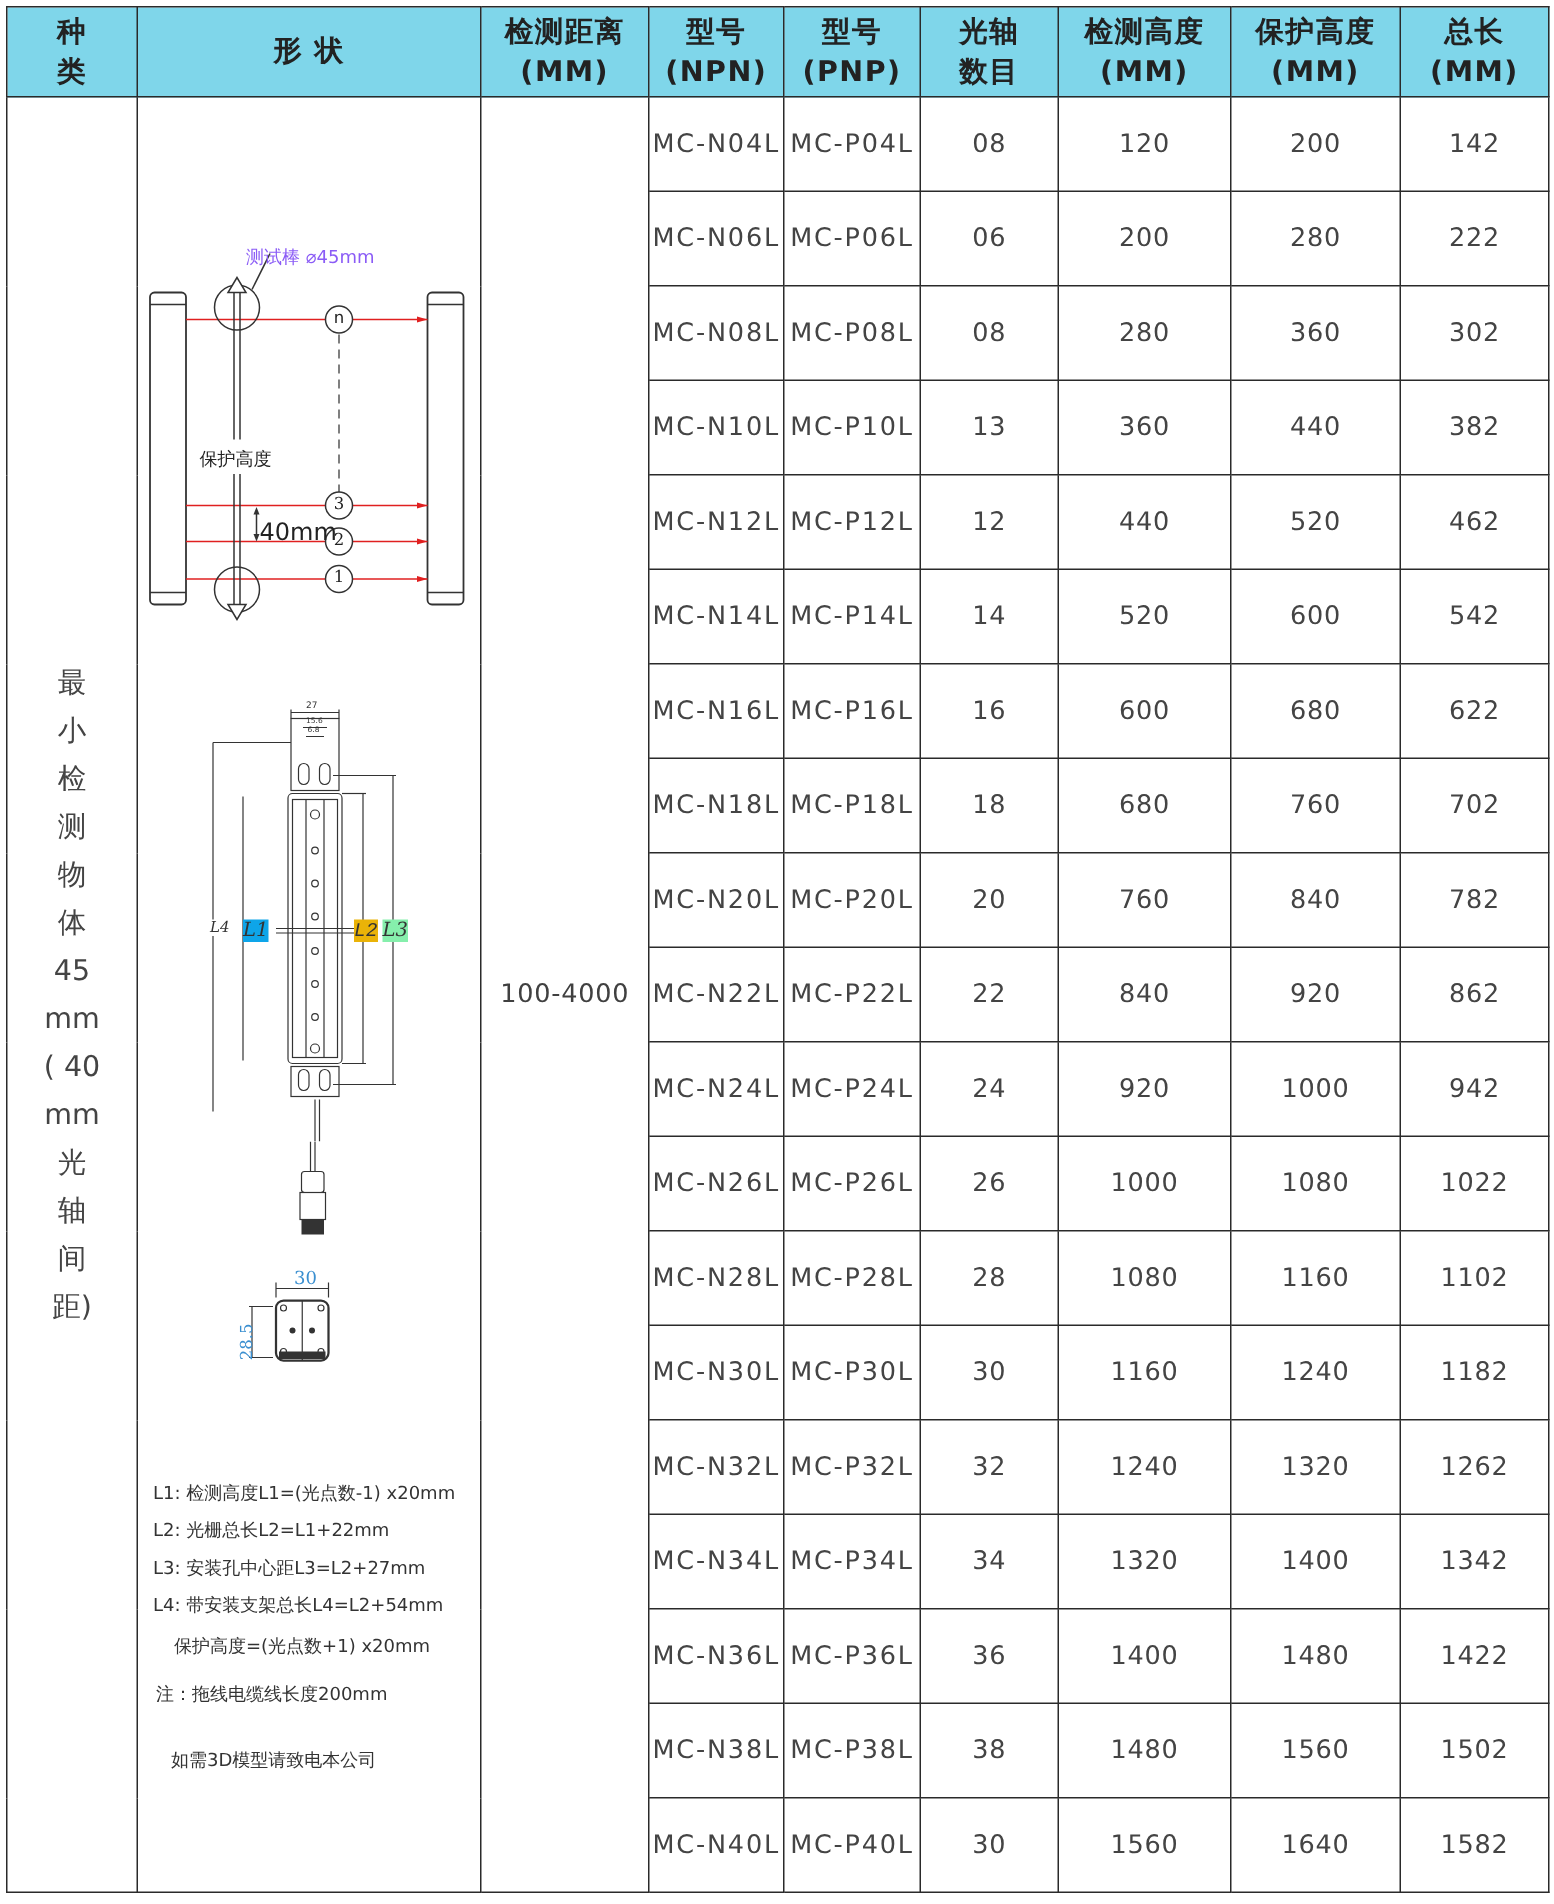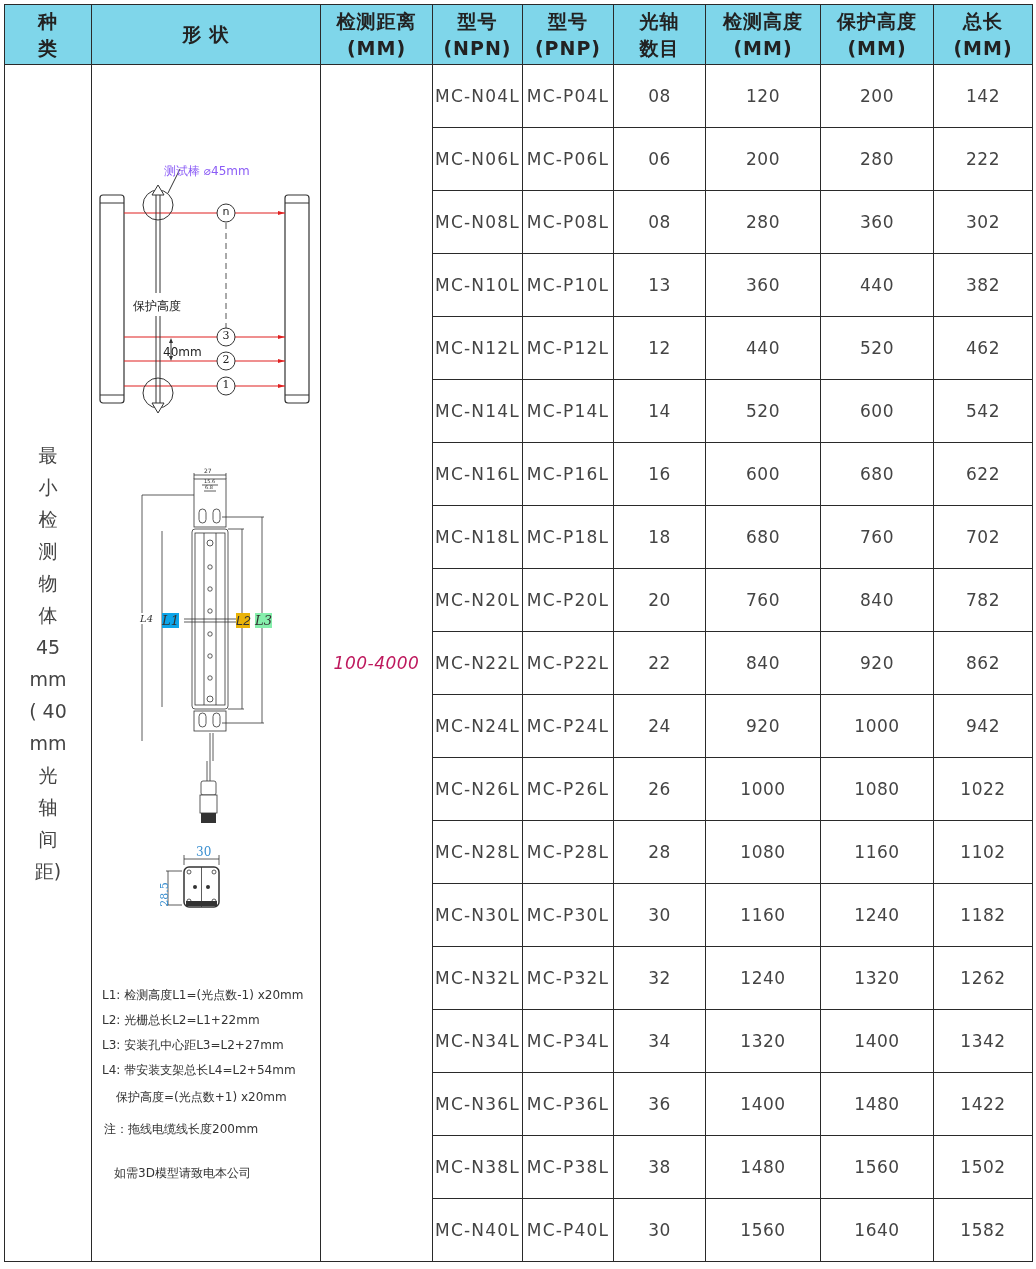--- a/index.html
+++ b/index.html
@@ -5,21 +5,21 @@
   html, body { margin:0; padding:0; background:#ffffff; }
   body { width:1036px; height:1269px; position:relative; overflow:hidden;
          font-family:"DejaVu Sans","Liberation Sans",sans-serif; color:#333; }
   table.spec { position:absolute; left:4px; top:4px; border-collapse:collapse; table-layout:fixed; }
   table.spec td, table.spec th { border:1.5px solid #2a2a2a; padding:0; text-align:center; vertical-align:middle; }
   th { background:#7fd6ea; color:#222; font-weight:bold; font-size:19px; line-height:27px; height:59px; letter-spacing:1px; }
   td.cell { height:61.9px; font-size:17px; color:#444; letter-spacing:0.5px; }
   td.model { font-size:17px; letter-spacing:1.2px; text-align:left; padding-left:6px; }
   td.kind { font-size:19px; color:#444; line-height:32px; }
   td.kind span { display:block; }
-  td.dist { font-size:17px; color:#be185d; letter-spacing:0.5px;font-style:italic; }
+  td.dist { font-size:17px; color:#404040; letter-spacing:0.5px; }
   td.shape { position:relative; vertical-align:top; }
   .shape-wrap { position:relative; width:228px; height:1196px; }
   .abs { position:absolute; }
   .notes { position:absolute; left:10px; top:914px; font-size:12px; color:#333; }
   .notes div { position:absolute; white-space:nowrap; }
 </style>
 </head>
 <body>
 
 <table class="spec">
@@ -113,21 +113,21 @@
         <polygon points="66,258 60,248 72,248" fill="#fff" stroke="#333"></polygon>
 
         <line x1="88" y1="14" x2="76" y2="38" stroke="#333" stroke-width="1"></line>
 
         <line x1="79" y1="185" x2="79" y2="204" stroke="#333" stroke-width="1"></line>
         <polygon points="79,183 77,188 81,188" fill="#333"></polygon>
         <polygon points="79,206 77,201 81,201" fill="#333"></polygon>
       </svg>
       <div class="abs" style="left:72px;top:98px;font-size:12px;color:#8b5cf6;white-space:nowrap">测试棒 ⌀45mm</div>
       <div class="abs" style="left:41px;top:232px;font-size:12px;color:#222;background:#fff;padding:1px 0">保护高度</div>
-      <div class="abs" style="left:71px;top:280px;font-size:12px;color:#222">40mm</div>
+      <div class="abs" style="left:81px;top:280px;font-size:16px;color:#222">40mm</div>
       <div class="abs" style="left:129px;top:140px;font-size:11px;color:#222;width:10px;text-align:center">n</div>
       <div class="abs" style="left:129px;top:264px;font-size:11px;font-family:'DejaVu Serif',serif;color:#222;width:10px;text-align:center">3</div>
       <div class="abs" style="left:129px;top:288px;font-size:11px;font-family:'DejaVu Serif',serif;color:#222;width:10px;text-align:center">2</div>
       <div class="abs" style="left:129px;top:313px;font-size:11px;font-family:'DejaVu Serif',serif;color:#222;width:10px;text-align:center">1</div>
 
       <svg class="abs" style="left:40px;top:406px" width="150" height="290" viewBox="0 0 150 290">
         <g stroke="#333" stroke-width="0.8" fill="none">
 
           <rect x="62" y="8" width="32" height="48"></rect>
           <rect x="67" y="38" width="7" height="14" rx="3.5"></rect>
@@ -171,21 +171,21 @@
         </g>
 
         <line x1="78" y1="262" x2="78" y2="290" stroke="#333" stroke-width="0.8"></line>
         <line x1="81" y1="262" x2="81" y2="290" stroke="#333" stroke-width="0.8"></line>
       </svg>
       <div class="abs" style="left:112px;top:402px;font-size:6px;color:#333">27</div>
       <div class="abs" style="left:112px;top:413px;font-size:5px;color:#333">15.6</div>
       <div class="abs" style="left:113px;top:419px;font-size:5px;color:#333">6.8</div>
       <div class="abs" style="left:48px;top:548px;font-size:10px;font-style:italic;font-family:'DejaVu Serif',serif;color:#333;background:#fff">L4</div>
       <div class="abs" style="left:70px;top:548px;font-size:13px;font-style:italic;font-family:'DejaVu Serif',serif;color:#333;background:#0ea5e9">L1</div>
-      <div class="abs" style="left:144px;top:548px;font-size:13px;font-style:italic;font-family:Liberation Sans, sans-serif;color:#333;background:#eab308">L2</div>
+      <div class="abs" style="left:144px;top:548px;font-size:13px;font-style:italic;font-family:Liberation Mono, monospace;color:#333;background:#eab308">L2</div>
       <div class="abs" style="left:163px;top:548px;font-size:13px;font-style:italic;font-family:'DejaVu Serif',serif;color:#333;background:#86efac">L3</div>
 
       <svg class="abs" style="left:100px;top:696px" width="30" height="70" viewBox="0 0 30 70">
         <line x1="15" y1="0" x2="15" y2="20" stroke="#333" stroke-width="0.8"></line>
         <line x1="18" y1="0" x2="18" y2="20" stroke="#333" stroke-width="0.8"></line>
         <rect x="9" y="20" width="15" height="14" rx="2" fill="#fff" stroke="#333" stroke-width="0.8"></rect>
         <rect x="8" y="34" width="17" height="18" fill="#fff" stroke="#333" stroke-width="0.8"></rect>
         <rect x="9" y="52" width="15" height="10" fill="#333"></rect>
       </svg>
 

